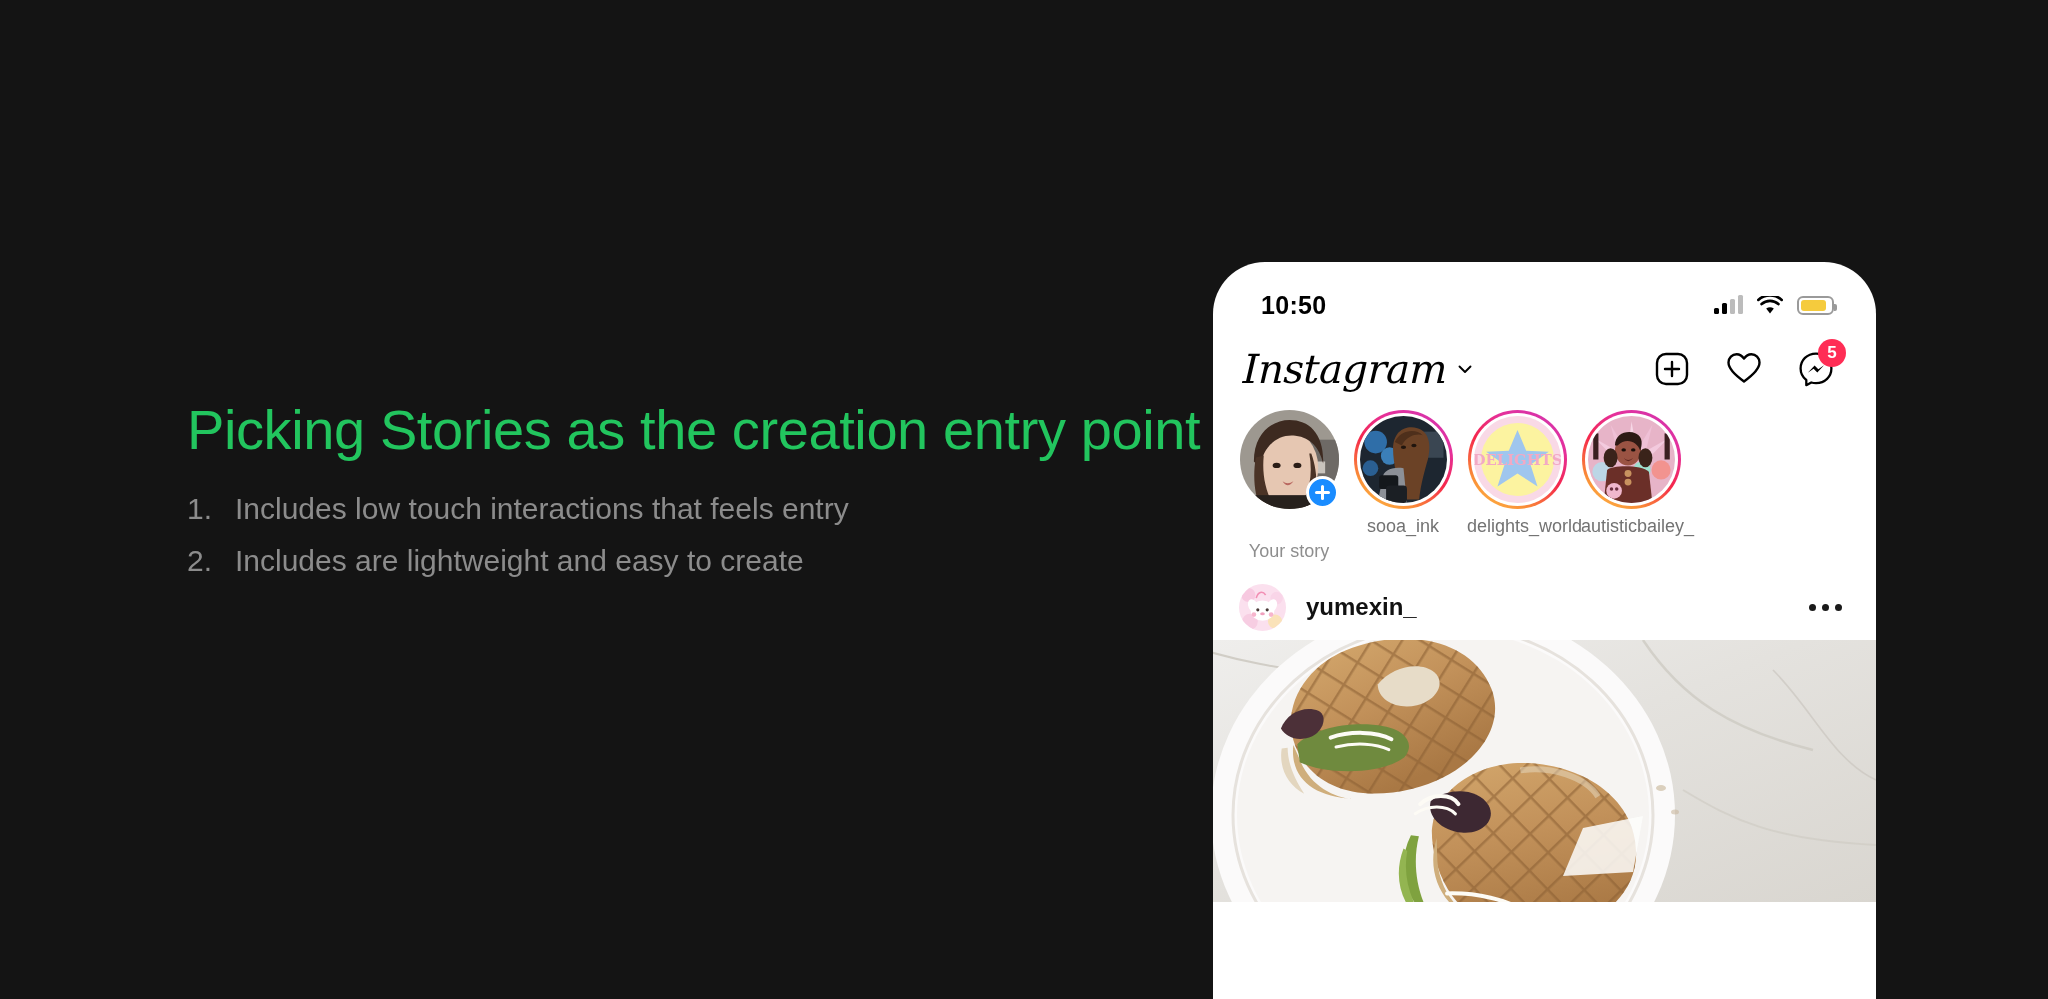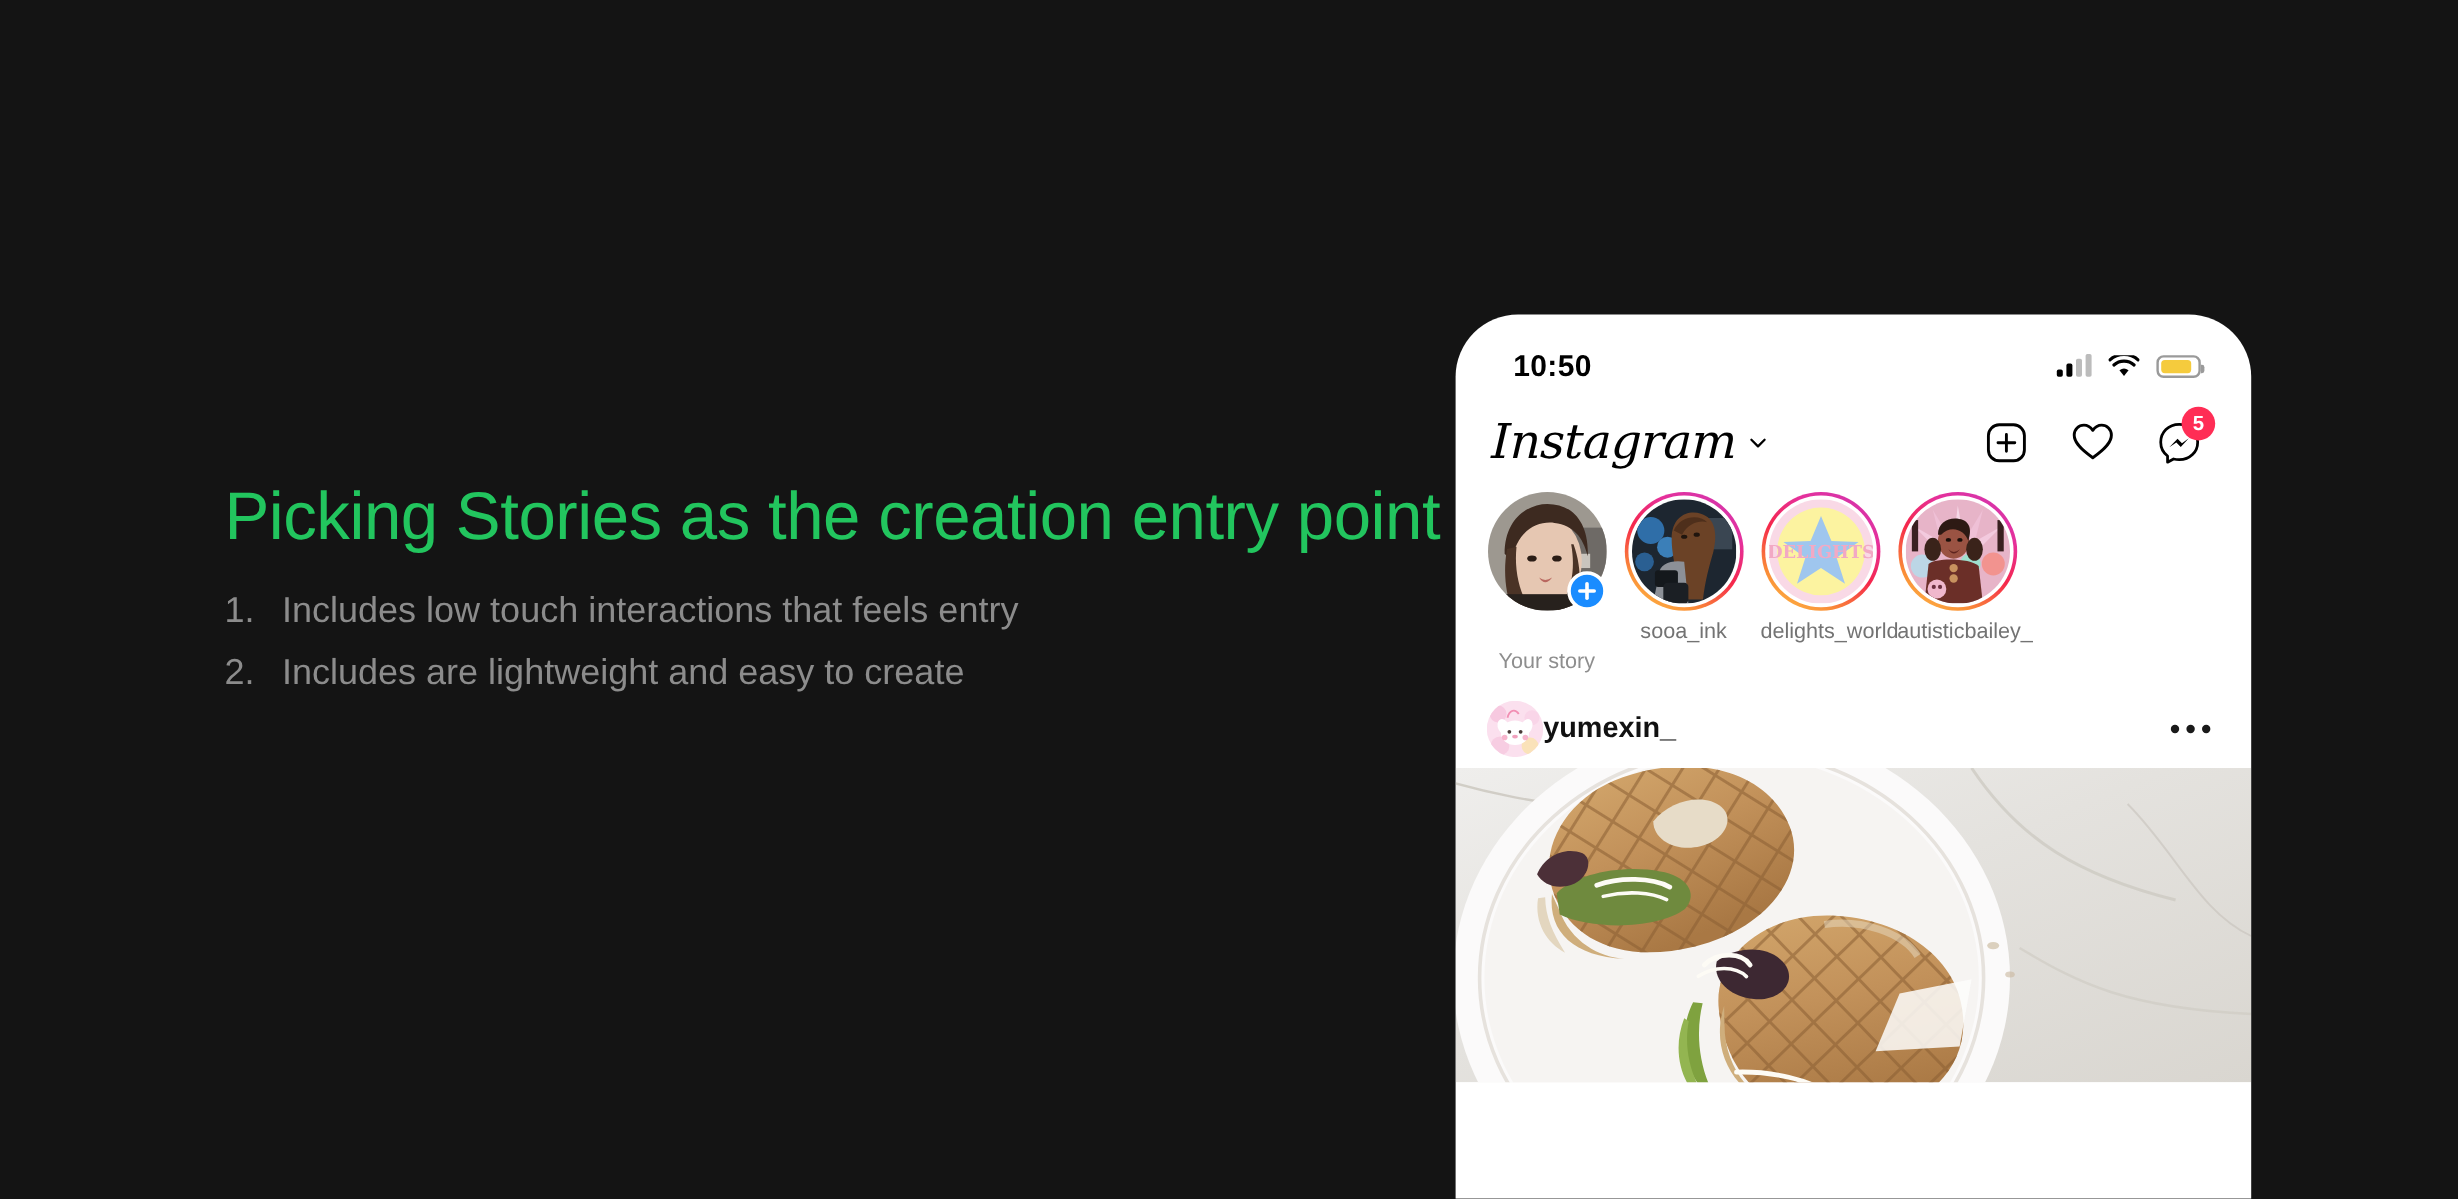--- a/index.html
+++ b/index.html
@@ -190,20 +190,21 @@
     overflow:visible;
   }
   .story-name.muted{ color:#8e8e8e;margin-top:32px; }
 
   
   .post-head{
     height:66px;
     display:flex;
     align-items:center;
     padding:0 34px 0 26px;
+    gap:20px;
   }
   .post-av{
     width:47px; height:47px;
     border-radius:50%;
     overflow:hidden;
     flex:0 0 auto;
   }
   .post-user{
     font-size:24px;
     font-weight:600;

